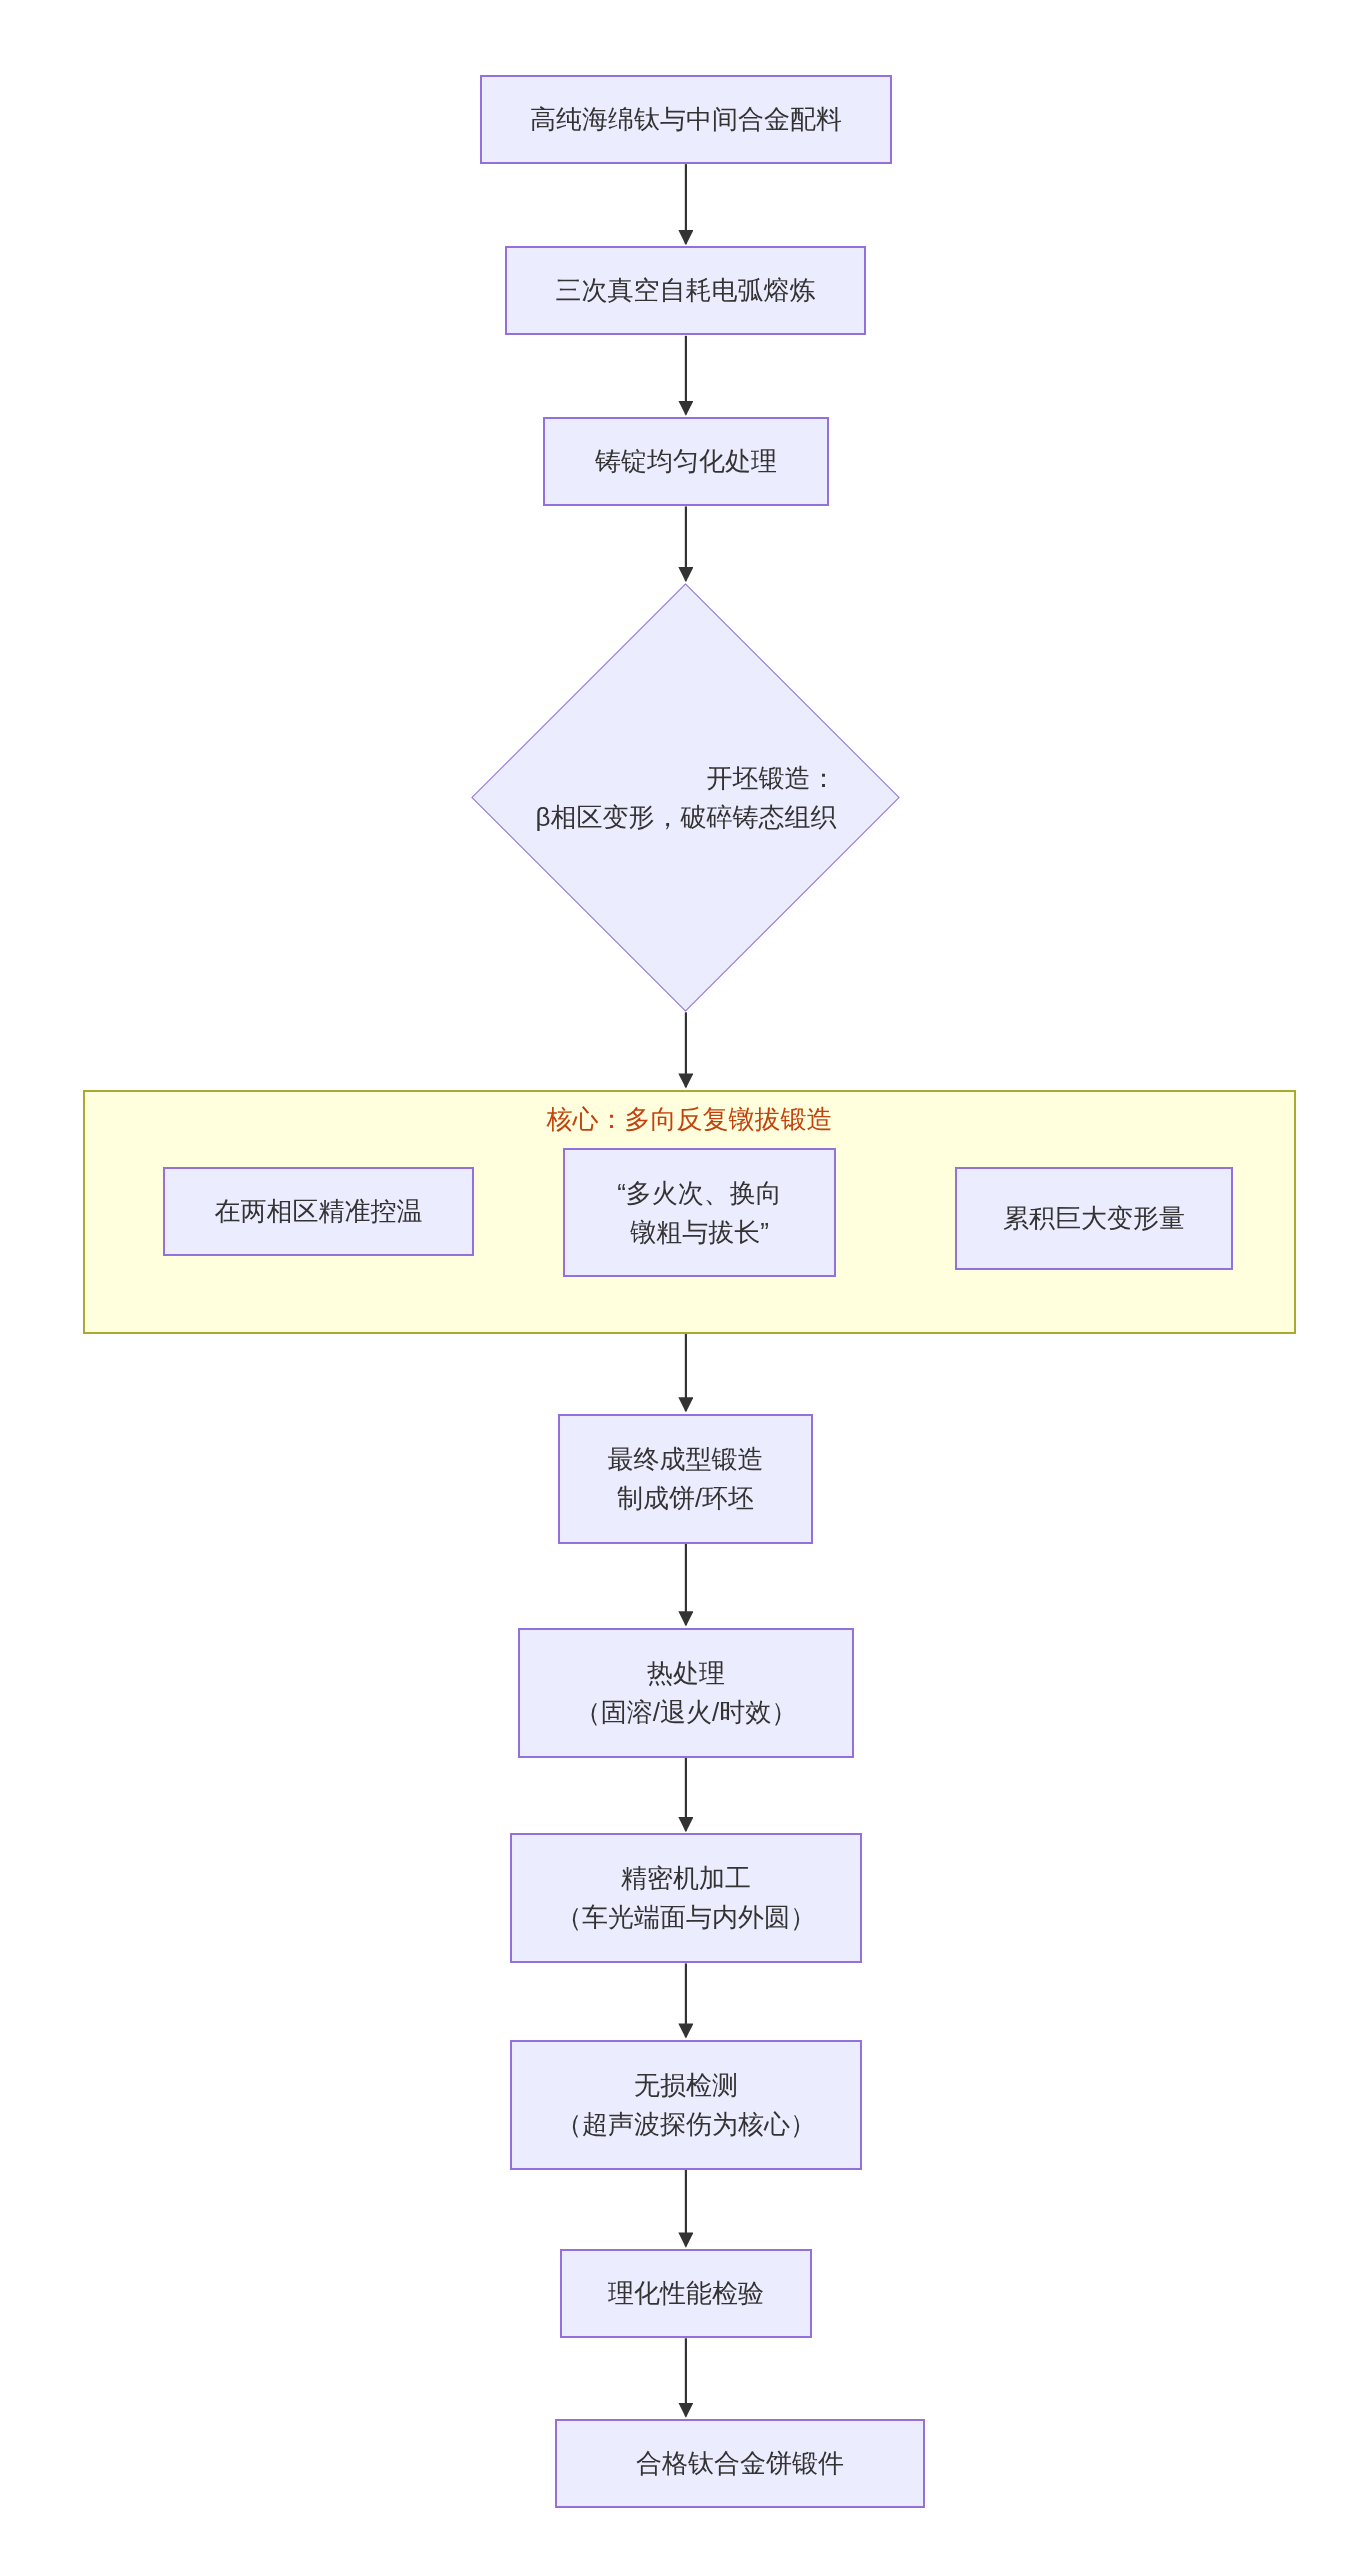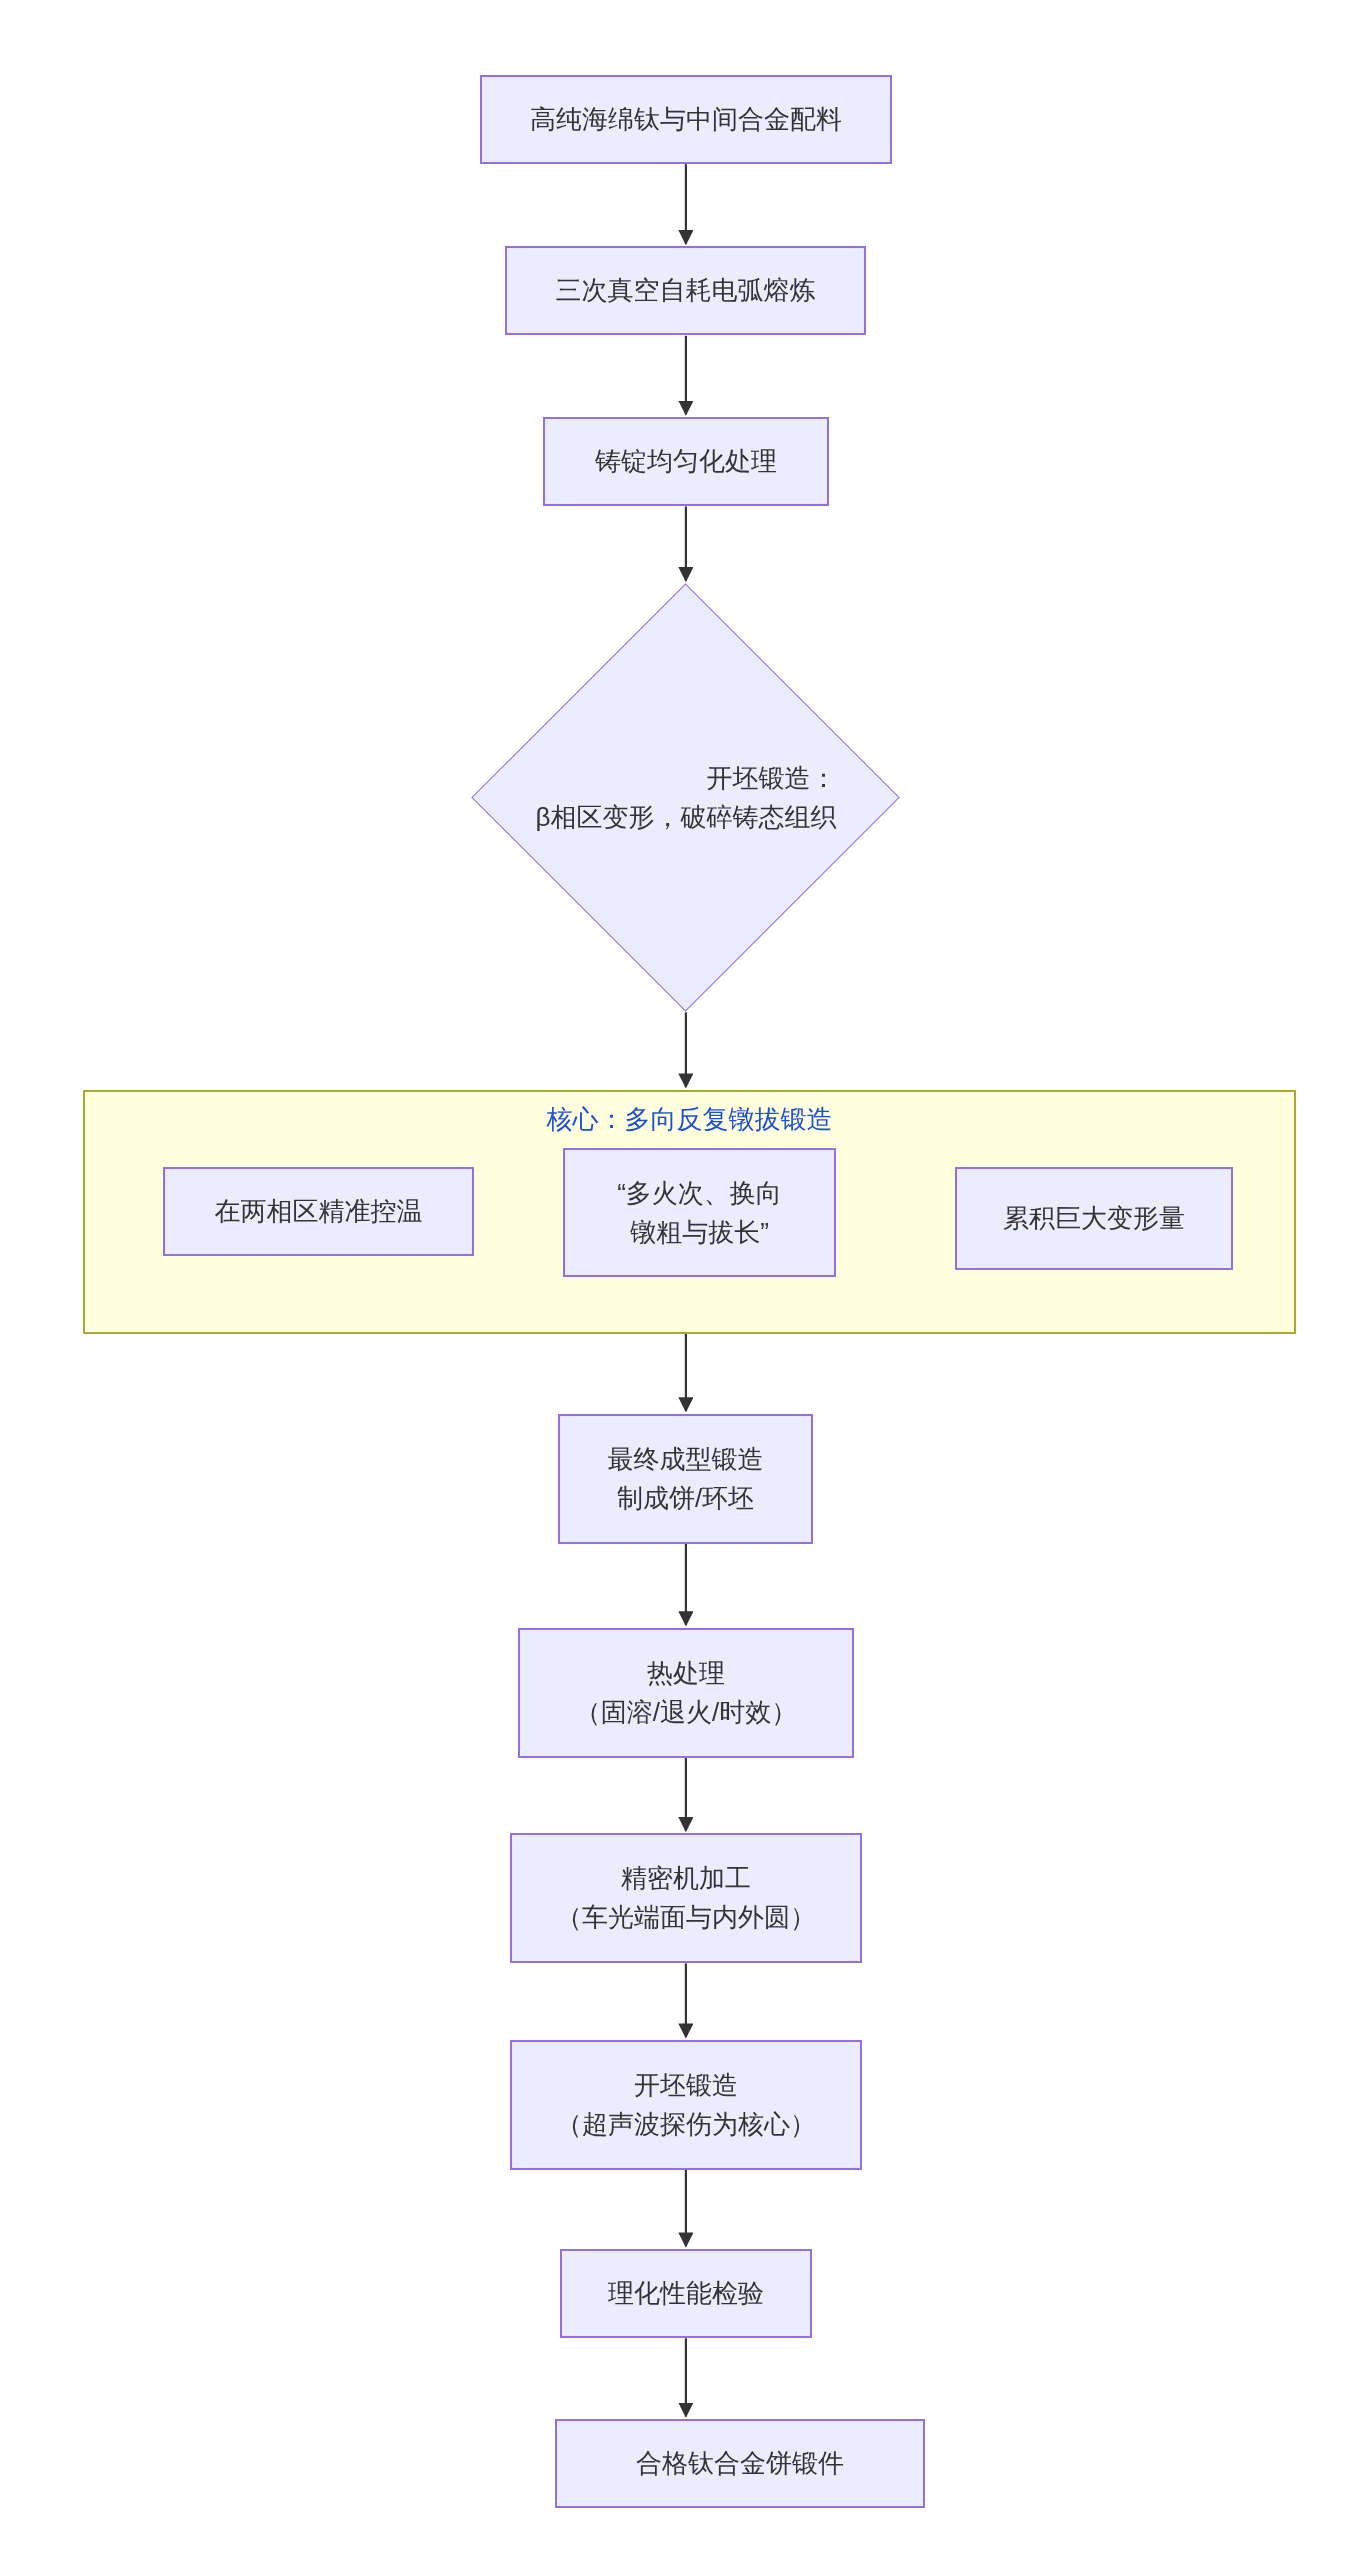--- a/index.html
+++ b/index.html
@@ -49,21 +49,21 @@
     height: 244px;
   }
   .subgraph-title {
     position: absolute;
     left: 0;
     top: 7.6px;
     width: 100%;
     text-align: center;
     font-size: 26px;
     line-height: 1.5;
-    color: #1d4ed8;
+    color: #c2410c;
   }
   .diamond-shape {
     position: absolute;
     box-sizing: border-box;
     left: 534px;
     top: 646px;
     width: 303px;
     height: 303px;
     background: #ECECFF;
     border: 1.6px solid #9370DB;
@@ -167,21 +167,21 @@
     <span>热处理
 （固溶/退火/时效）</span>
   </div>
 
   <div class="node n6">
     <span>精密机加工
 （车光端面与内外圆）</span>
   </div>
 
   <div class="node n7">
-    <span>开坯锻造
+    <span>无损检测
 （超声波探伤为核心）</span>
   </div>
 
   <div class="node n8">
     <span>理化性能检验</span>
   </div>
 
   <div class="node n9">
     <span>合格钛合金饼锻件</span>
   </div>

